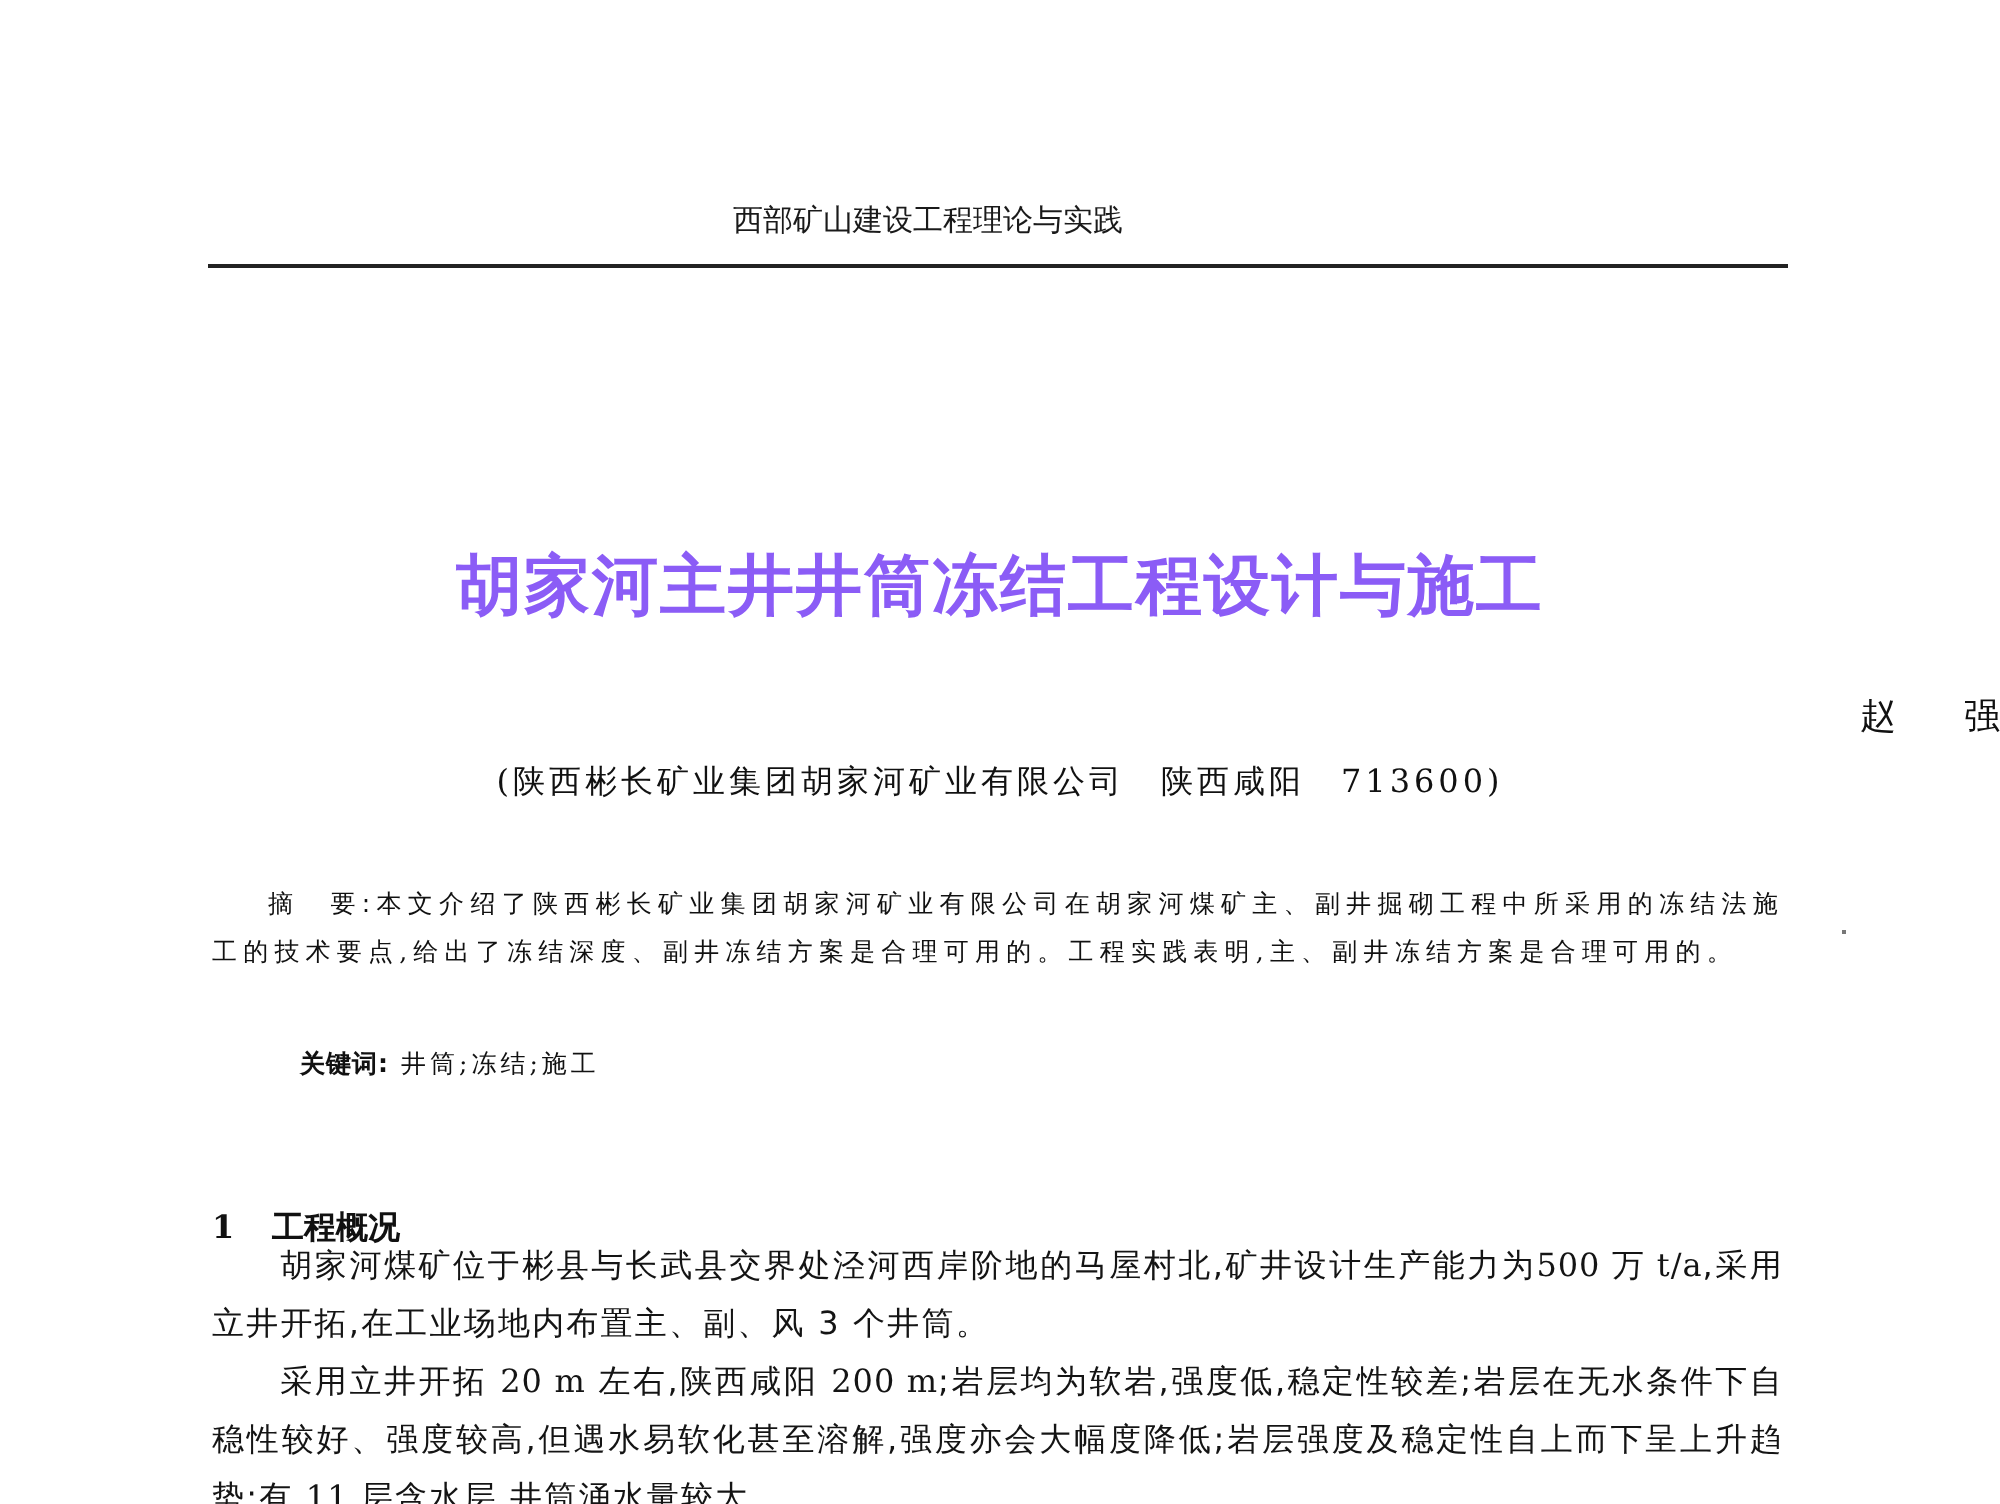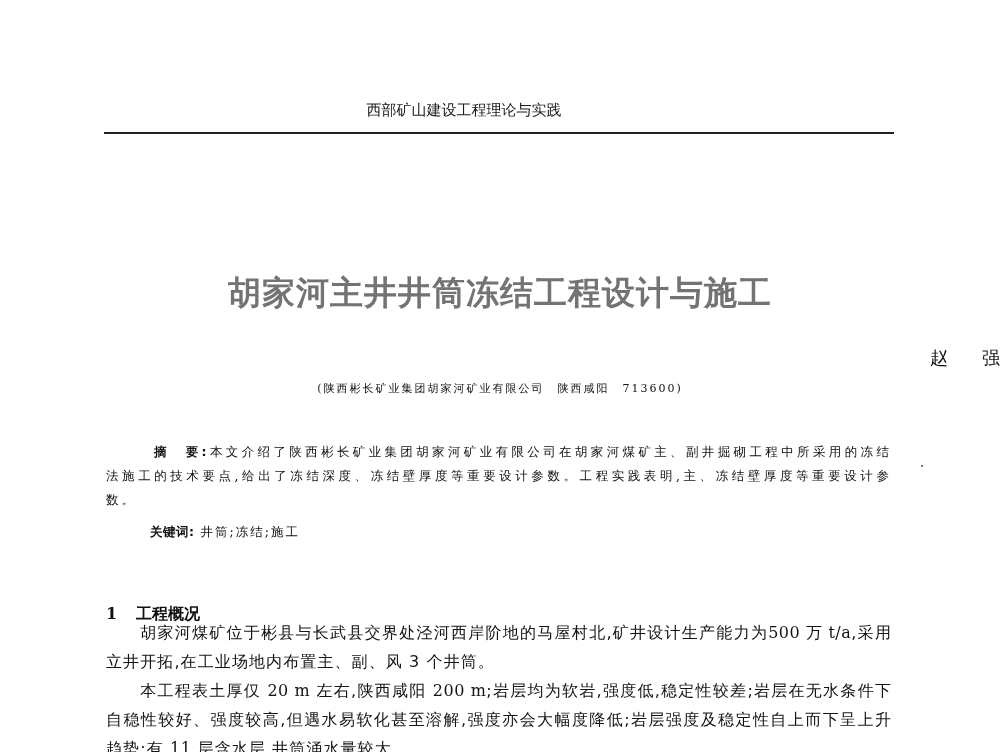--- a/index.html
+++ b/index.html
@@ -32,53 +32,53 @@
       background: #222222;
     }
 
     .title {
       left: 0; width: 1000px;
       top: 271px;
       text-align: center;
       font-size: 33px;
       font-weight: bold;
       letter-spacing: 1px;
-      color: #737373;
+      color: #8b5cf6;
     }
     .author {
       left: 0; width: 1000px;
       top: 346px;
       text-align: right;
       font-size: 18px;
       font-family: "DejaVu Serif", serif;
       word-spacing: 0;
     }
     .author span.gap { display: inline-block; width: 34px; }
     .affiliation {
       left: 0; width: 1000px;
       top: 381px;
       text-align: center;
-      font-size: 11px;
+      font-size: 16px;
       font-family: "DejaVu Serif", serif;
       letter-spacing: 2px;
     }
 
     .abstract {
       left: 106px; width: 786px;
       top: 440px;
       font-size: 12.5px;
       font-family: "DejaVu Serif", serif;
       line-height: 24px;
       letter-spacing: 3.1px;
       text-align: justify;
     }
     .abstract .label {
-      font-weight: bold;
+      font-weight: normal;
       font-family: "DejaVu Sans", sans-serif;
-      margin-left: 48px;
+      margin-left: 28px;
     }
 
     .keywords {
       left: 150px;
       top: 524px;
       font-size: 12.5px;
       font-family: "DejaVu Serif", serif;
       letter-spacing: 2px;
     }
     .keywords .label {
@@ -130,33 +130,33 @@
 
 <div class="abs title">胡家河主井井筒冻结工程设计与施工</div>
 
 <div class="abs author">
   <span>赵</span><span class="gap"></span><span>强</span>
 </div>
 
 <div class="abs affiliation">(陕西彬长矿业集团胡家河矿业有限公司　陕西咸阳　713600)</div>
 
 <div class="abs abstract">
-  <span class="label">摘　要:</span><span>本文介绍了陕西彬长矿业集团胡家河矿业有限公司在胡家河煤矿主、副井掘砌工程中所采用的冻结法施工的技术要点,给出了冻结深度、冻结壁厚度等重要设计参数。工程实践表明,主、冻结壁厚度等重要设计参数。</span>
+  <span class="label">摘　要:</span><span>本文介绍了陕西彬长矿业集团胡家河矿业有限公司在胡家河煤矿主、副井掘砌工程中所采用的冻结法施工的技术要点,给出了冻结深度、副井冻结方案是合理可用的。工程实践表明,主、副井冻结方案是合理可用的。</span>
 </div>
 
 <div class="abs keywords">
   <span class="label">关键词:</span>
   <span>井筒;冻结;施工</span>
 </div>
 
 <div class="abs section-heading">
   <span class="num">1</span><span>工程概况</span>
 </div>
 
 <div class="abs body-text p1">
   <span class="indent"></span><span>胡家河煤矿位于彬县与长武县交界处泾河西岸阶地的马屋村北,矿井设计生产能力为</span><span class="latin">500 万 t/a</span><span>,采用立井开拓,在工业场地内布置主、副、风 3 个井筒。</span>
 </div>
 
 <div class="abs body-text p2">
-  <span class="indent"></span><span>本工程表土厚仅 </span><span class="latin">20 m</span><span> 左右,陕西咸阳 </span><span class="latin">200 m</span><span>;岩层均为软岩,强度低,稳定性较差;岩层在无水条件下自稳性较好、强度较高,但遇水易软化甚至溶解,强度亦会大幅度降低;岩层强度及稳定性自上而下呈上升趋势;有 </span><span class="latin">11</span><span> 层含水层,井筒涌水量较大</span>
+  <span class="indent"></span><span>采用立井开拓 </span><span class="latin">20 m</span><span> 左右,陕西咸阳 </span><span class="latin">200 m</span><span>;岩层均为软岩,强度低,稳定性较差;岩层在无水条件下自稳性较好、强度较高,但遇水易软化甚至溶解,强度亦会大幅度降低;岩层强度及稳定性自上而下呈上升趋势;有 </span><span class="latin">11</span><span> 层含水层,井筒涌水量较大</span>
 </div>
 
 <div class="abs speck"></div>
 
 </body></html>

